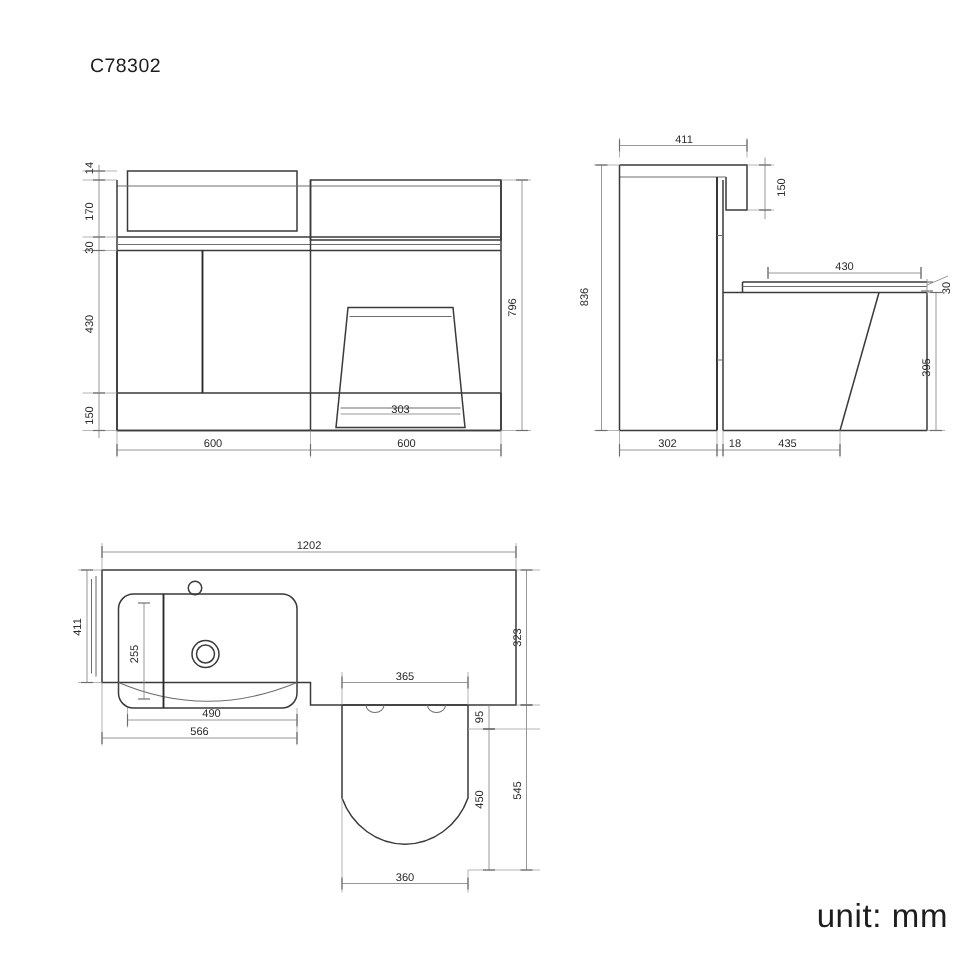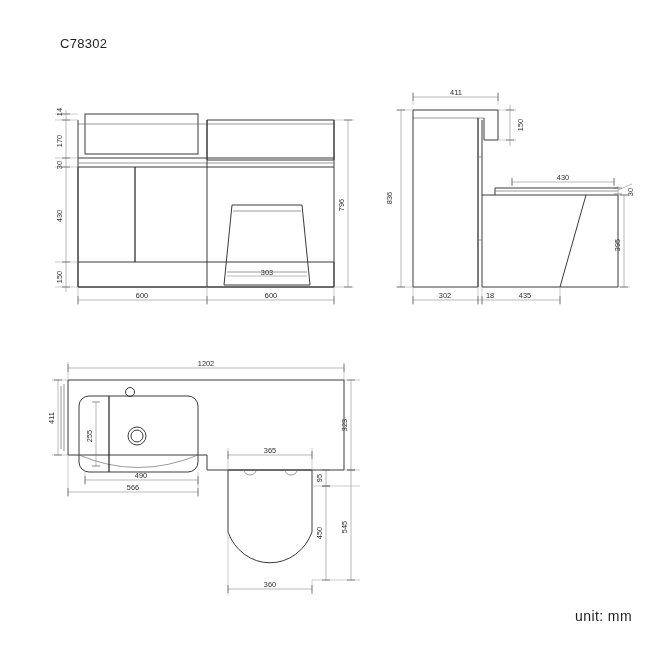--- a/index.html
+++ b/index.html
@@ -27,21 +27,21 @@
     top: 36px;
     font-size: 13px;
     letter-spacing: 0.3px;
     color: #1d1d1d;
     font-family: "Liberation Sans", sans-serif;
   }
   .unit-note {
     position: absolute;
     right: 18px;
     bottom: 26px;
-    font-size: 14px;
+    font-size: 22px;
     color: #1d1d1d;
     letter-spacing: 0.4px;
     font-family: "Liberation Sans", sans-serif;
   }
   svg text {
     font-family: "Liberation Sans", sans-serif;
     fill: #2b2b2b;
   }
   .dim-txt { font-size: 7.4px; }
   .obj      { fill: none; stroke: #3a3a3a; stroke-width: 1; }

